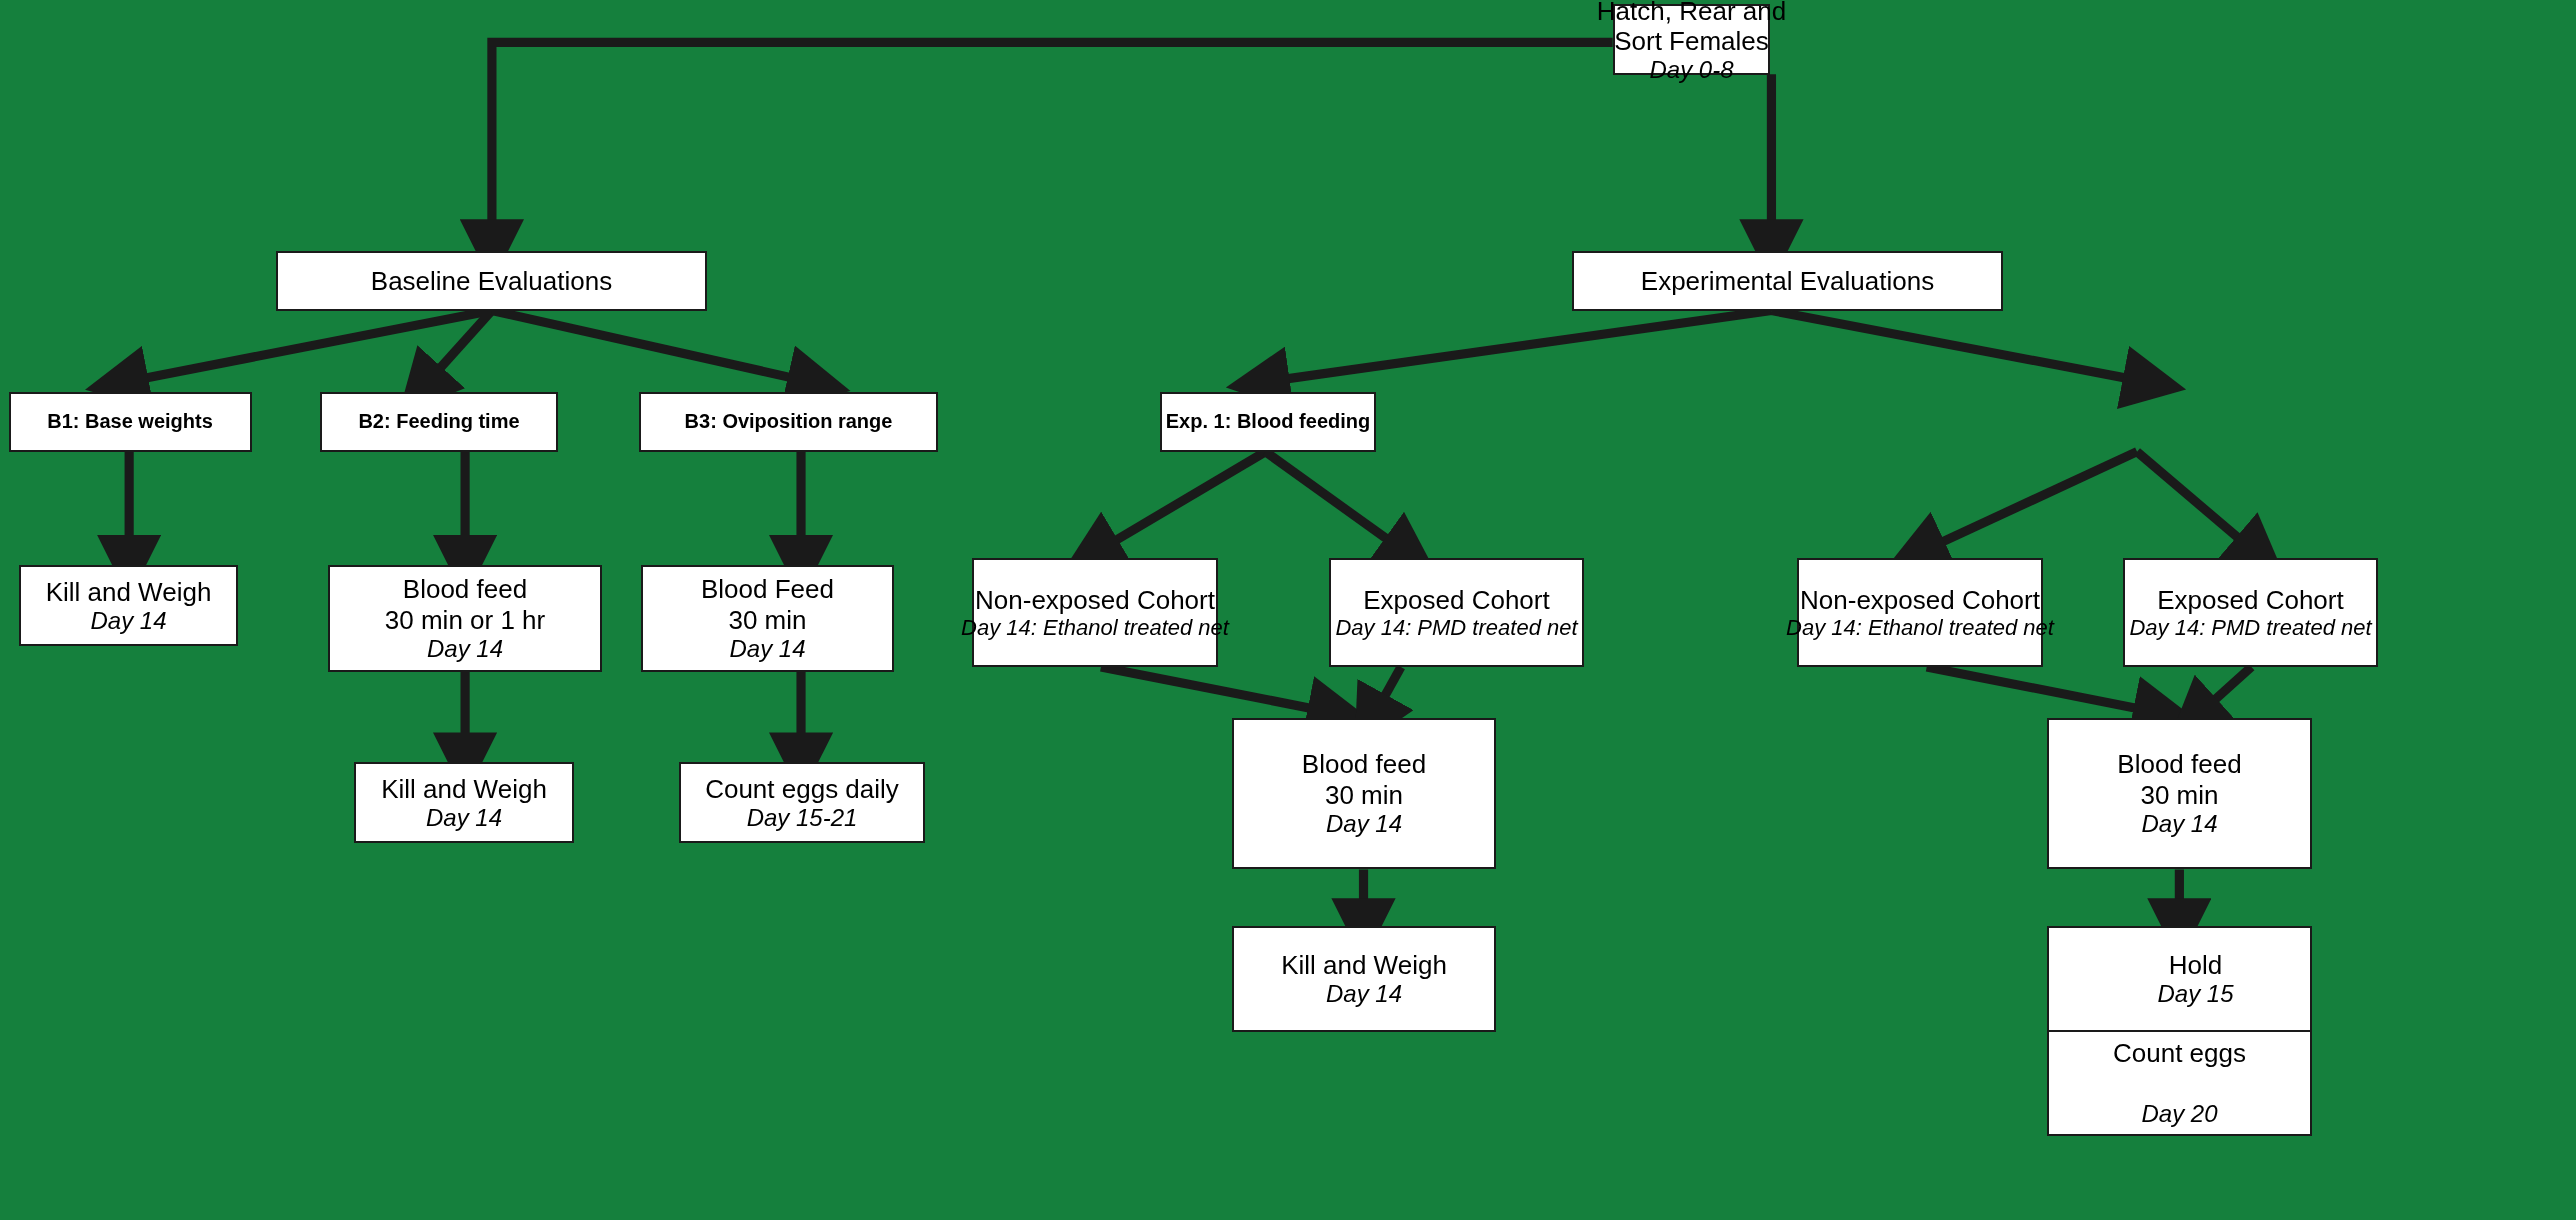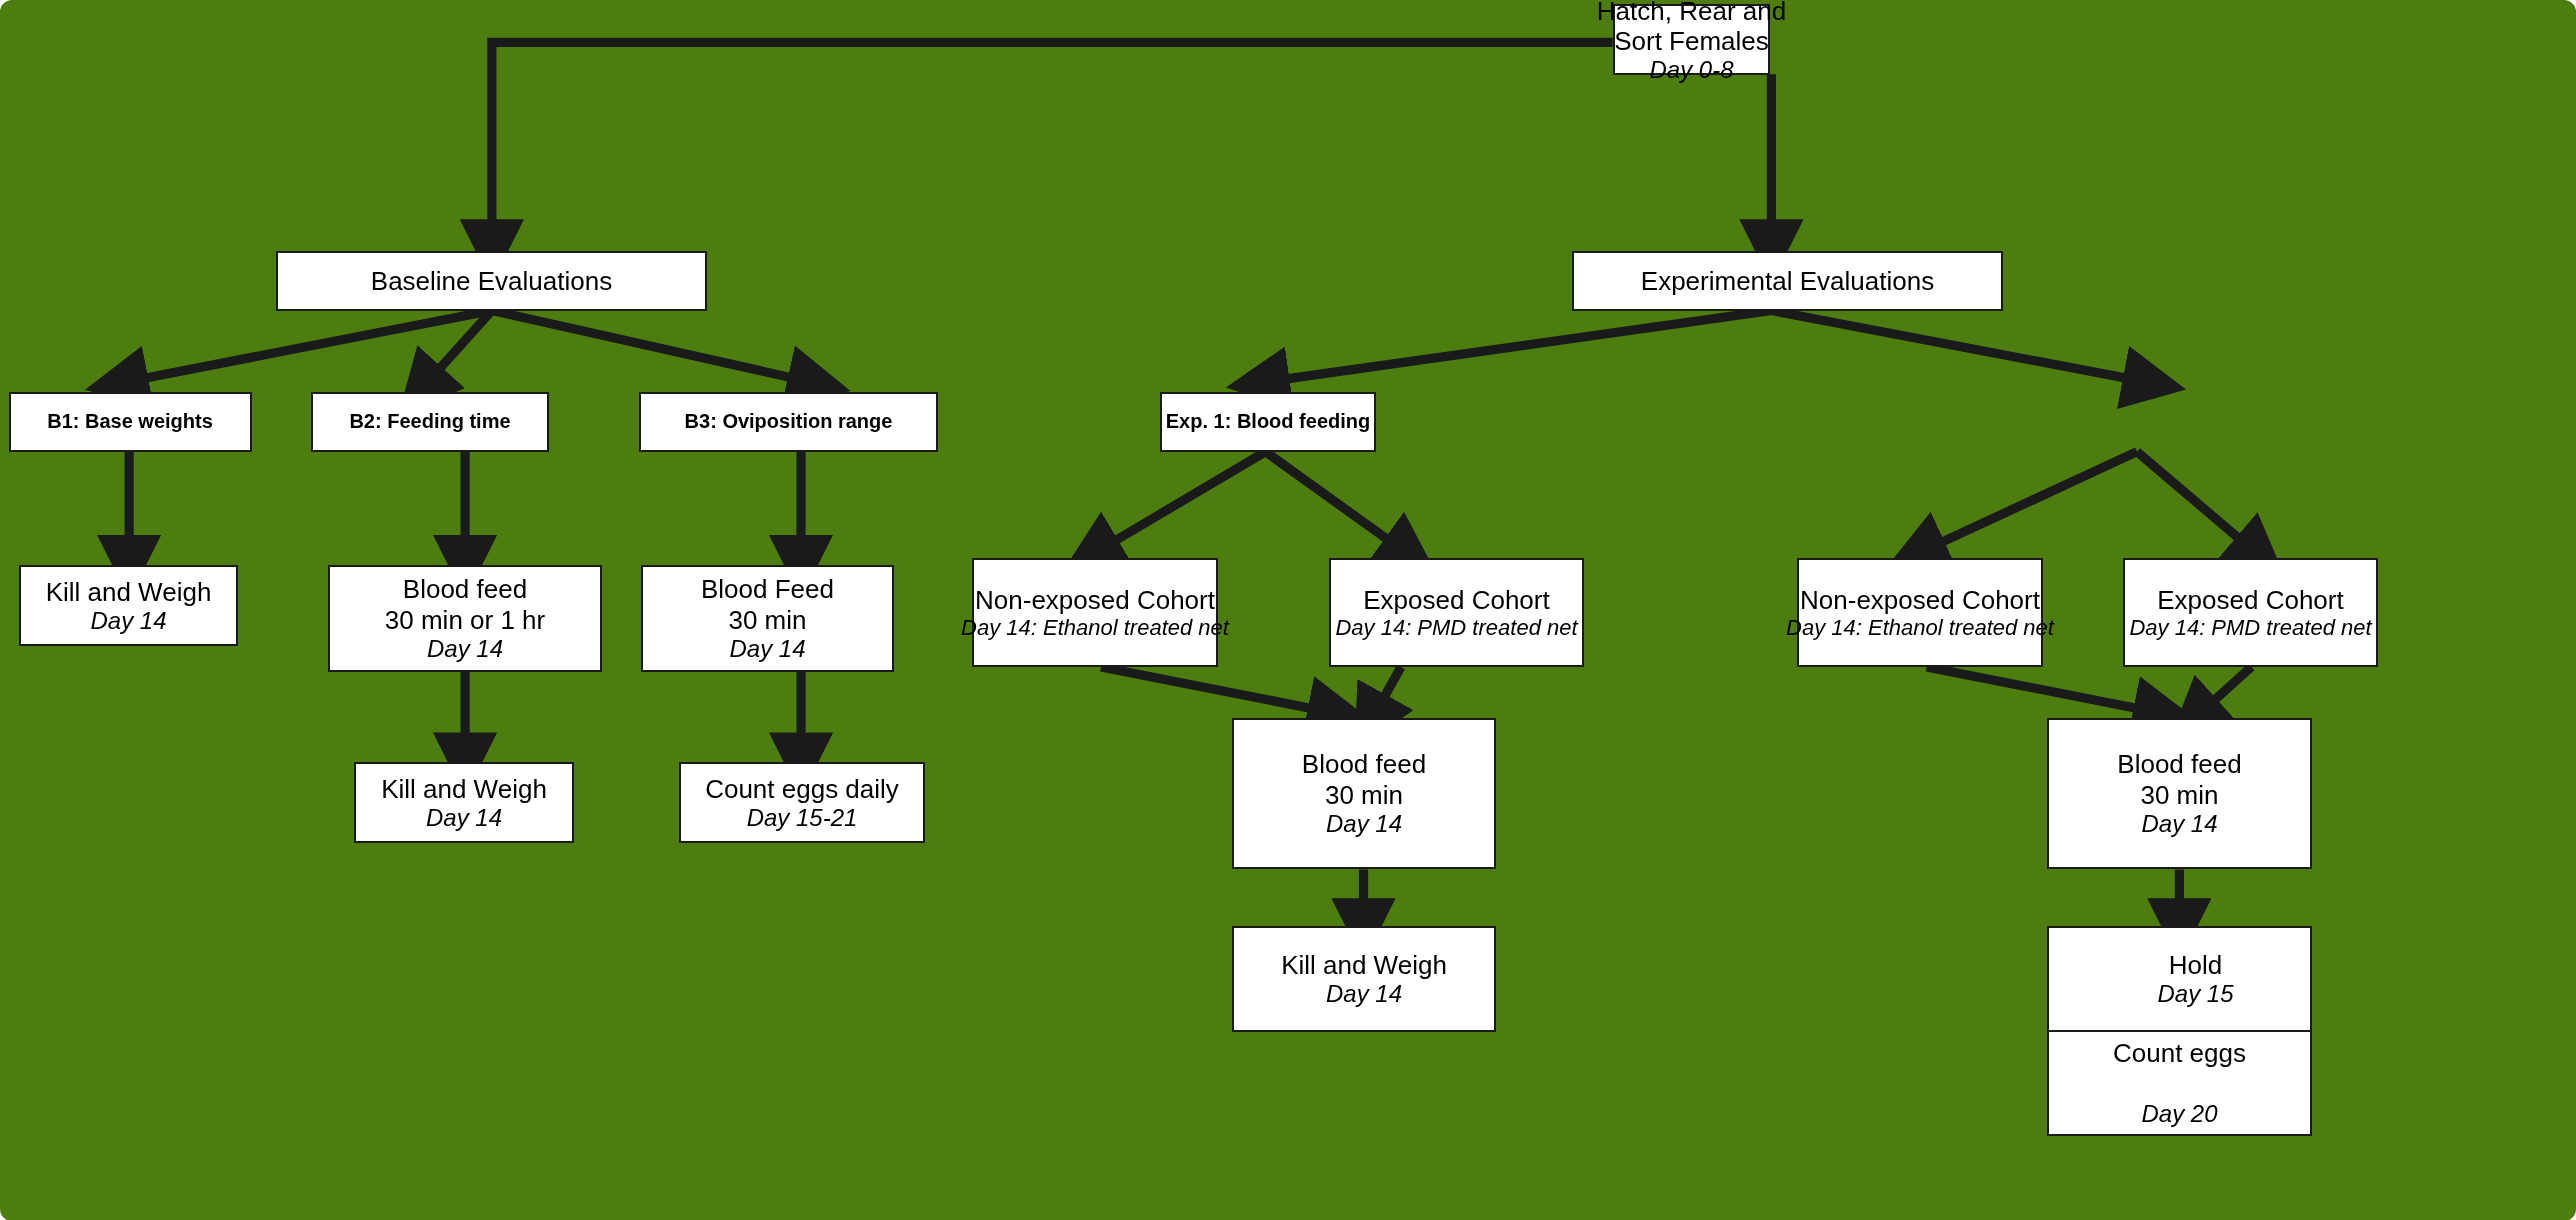--- a/index.html
+++ b/index.html
@@ -4,24 +4,23 @@
 <style>
   html, body {
     margin: 0;
     padding: 0;
     background: #ffffff;
   }
   #canvas {
     position: relative;
     width: 2576px;
     height: 1221px;
-    background: #4d7c0f;
+    background: #15803d;
     font-family: "Liberation Sans", sans-serif;
     overflow: hidden;
-    border-radius: 12px;
   }
   #edges {
     position: absolute;
     left: 0;
     top: 0;
     width: 2576px;
     height: 1221px;
     pointer-events: none;
   }
   .node {
@@ -112,21 +111,21 @@
   </div>
 
   <div class="node" style="left:1572px; top:251px; width:431px; height:60px;">
     <span class="ln t-reg">Experimental Evaluations</span>
   </div>
 
   <div class="node" style="left:8.5px; top:392px; width:243px; height:60px;">
     <span class="ln t-bold">B1: Base weights</span>
   </div>
 
-  <div class="node" style="left:311px; top:392px; width:238px; height:60px;">
+  <div class="node" style="left:320px; top:392px; width:238px; height:60px;">
     <span class="ln t-bold">B2: Feeding time</span>
   </div>
 
   <div class="node" style="left:639px; top:392px; width:299px; height:60px;">
     <span class="ln t-bold">B3: Oviposition range</span>
   </div>
 
   <div class="node" style="left:19px; top:565px; width:219px; height:81px;">
     <span class="ln t-reg">Kill and Weigh</span>
     <span class="ln t-ital">Day 14</span>

